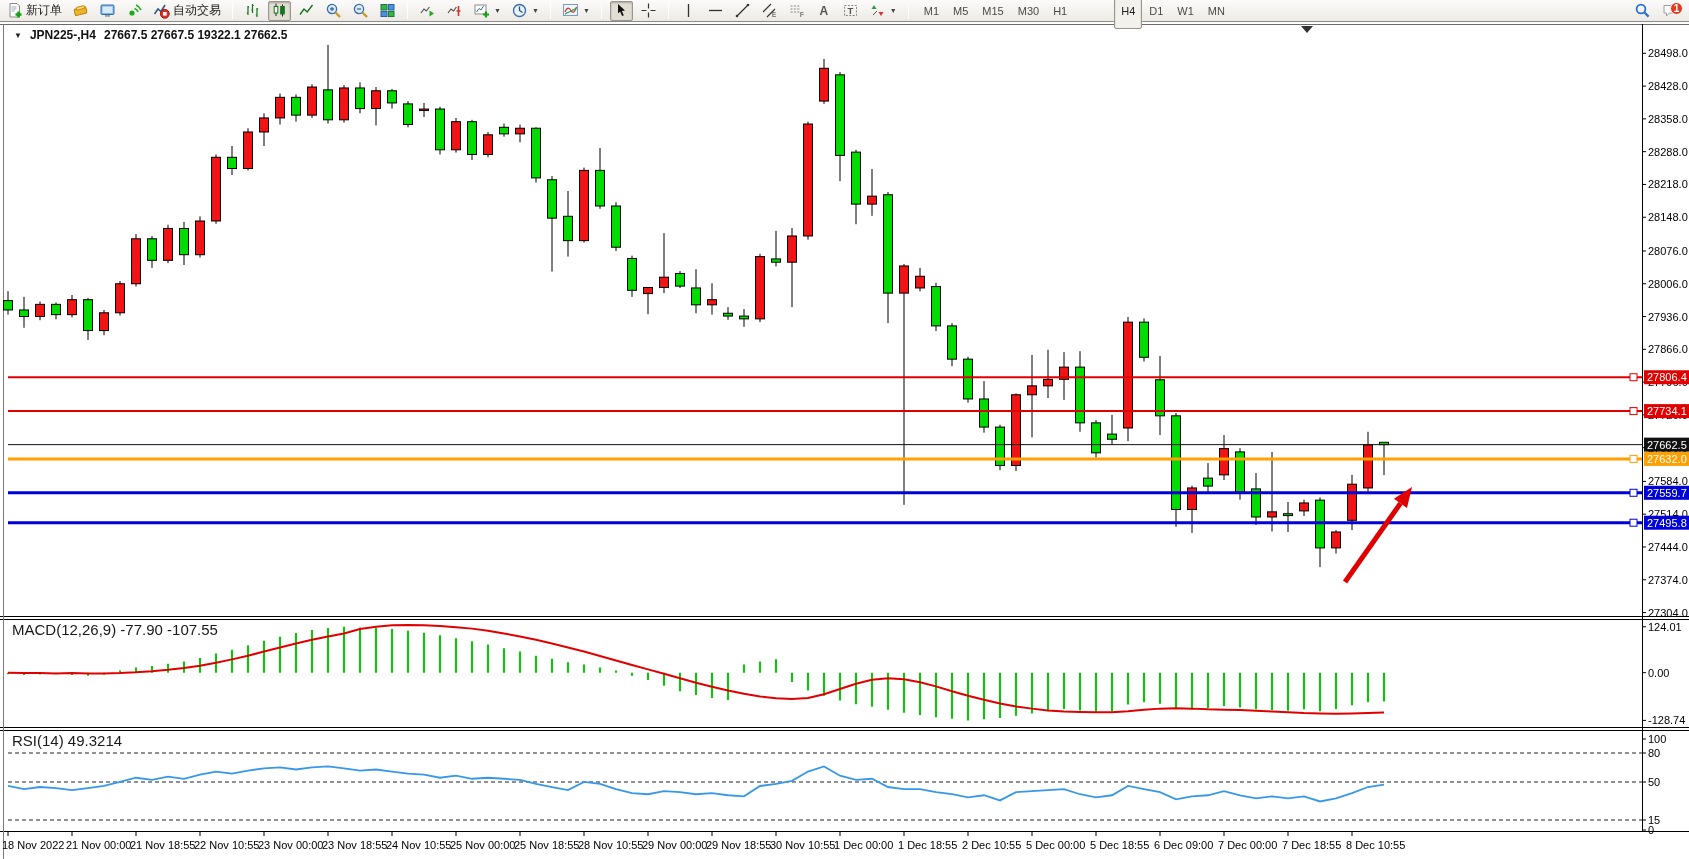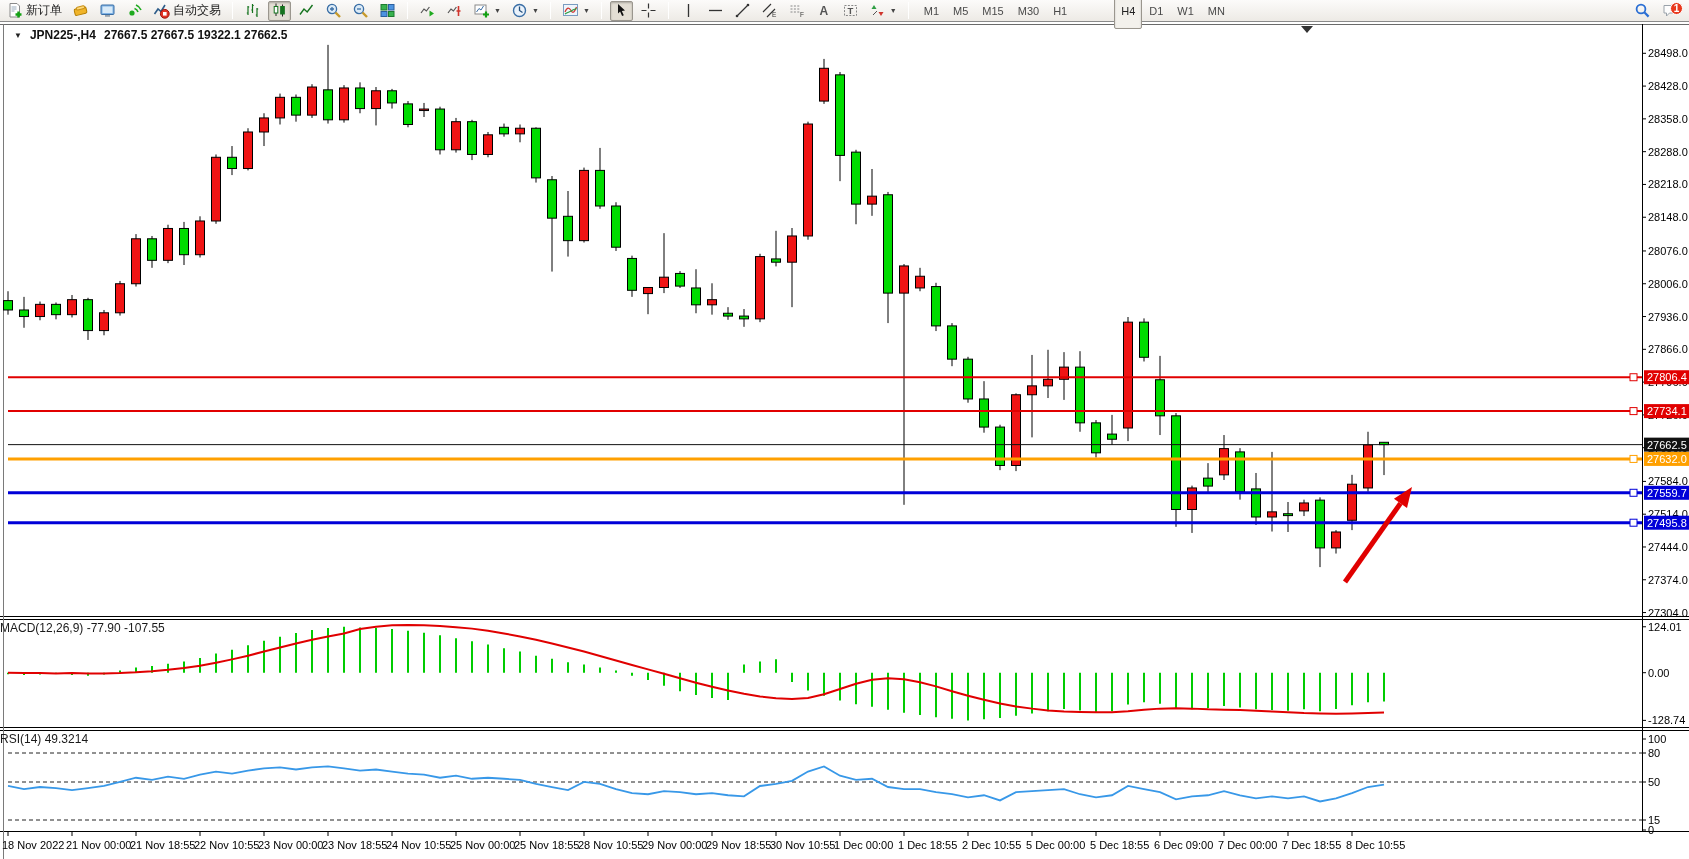--- a/index.html
+++ b/index.html
@@ -24,21 +24,21 @@
   #right-tools { margin-left:auto; display:flex; align-items:center; gap:4px; padding-right:4px; }
   #chat-wrap { position:relative; width:24px; height:20px; }
   #chat-badge { position:absolute; right:-2px; top:0; min-width:13px; height:13px; border-radius:8px;
     background:#e8391d; color:#fff; font-size:10px; font-weight:bold; display:flex;
     align-items:center; justify-content:center; padding:0 2px; border:1px solid #fff; }
 
   
   #chart-title { position:absolute; left:14px; top:28px; font-size:12px; font-weight:bold;
     color:#111; z-index:20; display:flex; gap:8px; align-items:center; }
   #chart-title .tri { font-size:8px; color:#222; }
-  #macd-label, #rsi-label { position:absolute; left:0; font-size:12px; color:#1a1a1a; z-index:20; }
+  #macd-label, #rsi-label { position:absolute; left:12px; font-size:15px; color:#1a1a1a; z-index:20; }
   #macd-label { top:621px; }
   #rsi-label  { top:732px;text-align:center; }
   svg#cv { position:absolute; left:0; top:22px; z-index:10; }
 </style>
 </head>
 <body>
 <div id="app">
 
   <div id="toolbar">
     <div class="tbtn">

